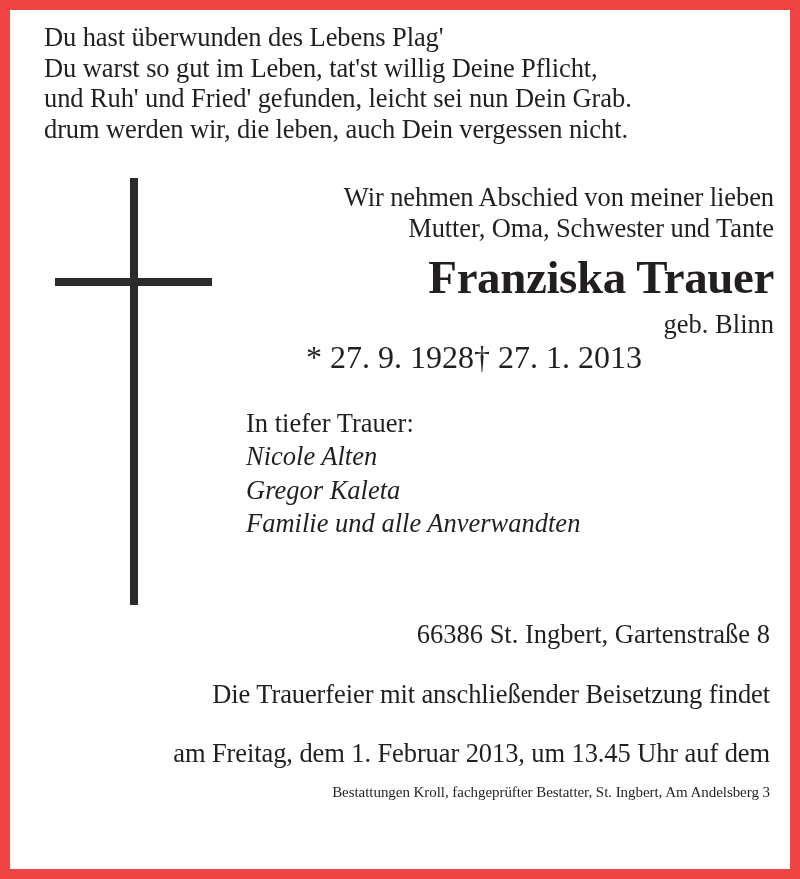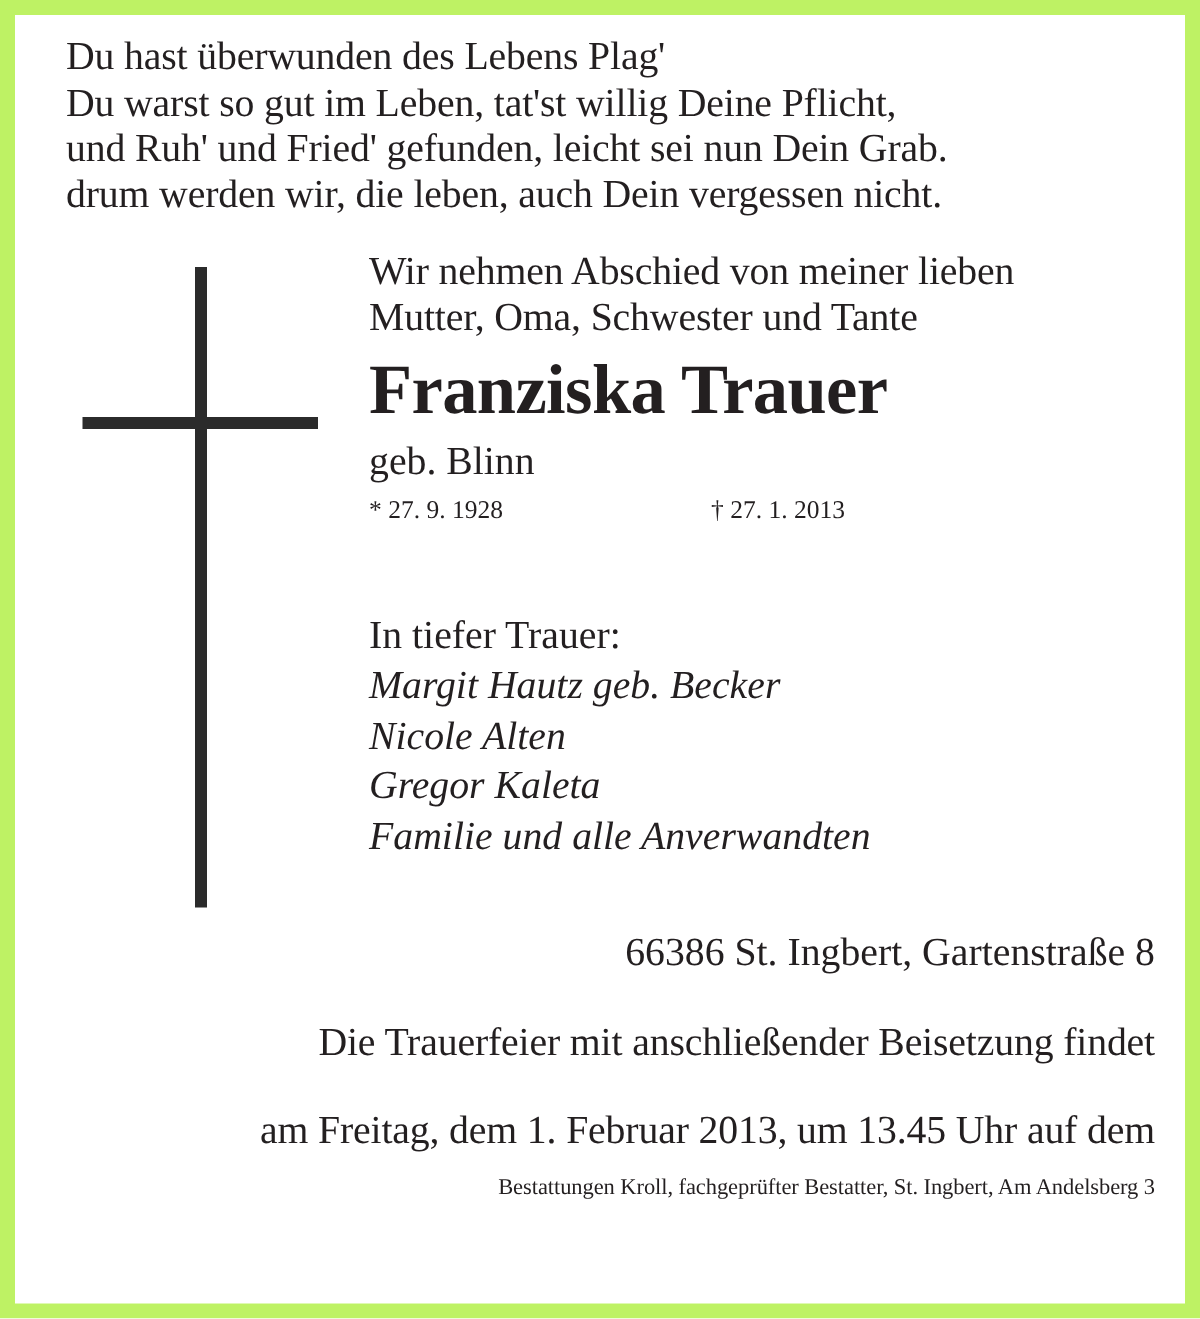--- a/index.html
+++ b/index.html
@@ -12,21 +12,21 @@
     font-family: "Liberation Serif", "DejaVu Serif", serif;
     -webkit-font-smoothing: antialiased;
   }
 
   
   #obituary {
     position: relative;
     width: 800px;
     height: 879px;
     box-sizing: border-box;
-    background: #bef264;
+    background: #ef4444;
     padding: 10px;
     overflow: hidden;
   }
   .paper {
     position: relative;
     width: 100%;
     height: 100%;
     box-sizing: border-box;
     background: #ffffff;
     overflow: hidden;
@@ -73,22 +73,23 @@
     top: 110px;
     width: 157px;
     height: 8px;
     background: #2b2b2b;
   }
 
   
   .announce {
     position: absolute;
     left: 236px;
-    top: 155px;
+    top: 172px;
     width: 528px;
+    text-align: right;
   }
   .announce-line {
     font-size: 26.5px;
     line-height: 30.5px;
     white-space: pre;
     letter-spacing: -0.1px;
   }
   .deceased-name {
     font-size: 47px;
     line-height: 57px;
@@ -97,21 +98,21 @@
     white-space: pre;
     margin-top: 6px;
     margin-bottom: 2px;
   }
   .maiden-name {
     font-size: 26.5px;
     line-height: 32px;
     white-space: pre;
   }
   .dates-row {
-    font-size: 17px;
+    font-size: 32px;
     line-height: 34px;
     white-space: pre;
     display: flex;
   }
   .dates-row .birth {
     display: inline-block;
     width: 228px;
     white-space: pre;
   }
   .dates-row .death {
@@ -194,21 +195,20 @@
       <div class="deceased-name">Franziska Trauer</div>
       <div class="maiden-name">geb. Blinn</div>
       <div class="dates-row">
         <span class="birth">* 27. 9. 1928</span>
         <span class="death">† 27. 1. 2013</span>
       </div>
     </div>
 
     <div class="mourning">
       <div class="mourning-heading">In tiefer Trauer:</div>
-      <div class="mourner">Margit Hautz geb. Becker</div>
       <div class="mourner">Nicole Alten</div>
       <div class="mourner">Gregor Kaleta</div>
       <div class="mourner">Familie und alle Anverwandten</div>
     </div>
 
     <div class="details">
       <div class="address-line">66386 St. Ingbert, Gartenstraße 8</div>
 
       <div class="para">
         <div class="para-line">Die Trauerfeier mit anschließender Beisetzung findet</div>

